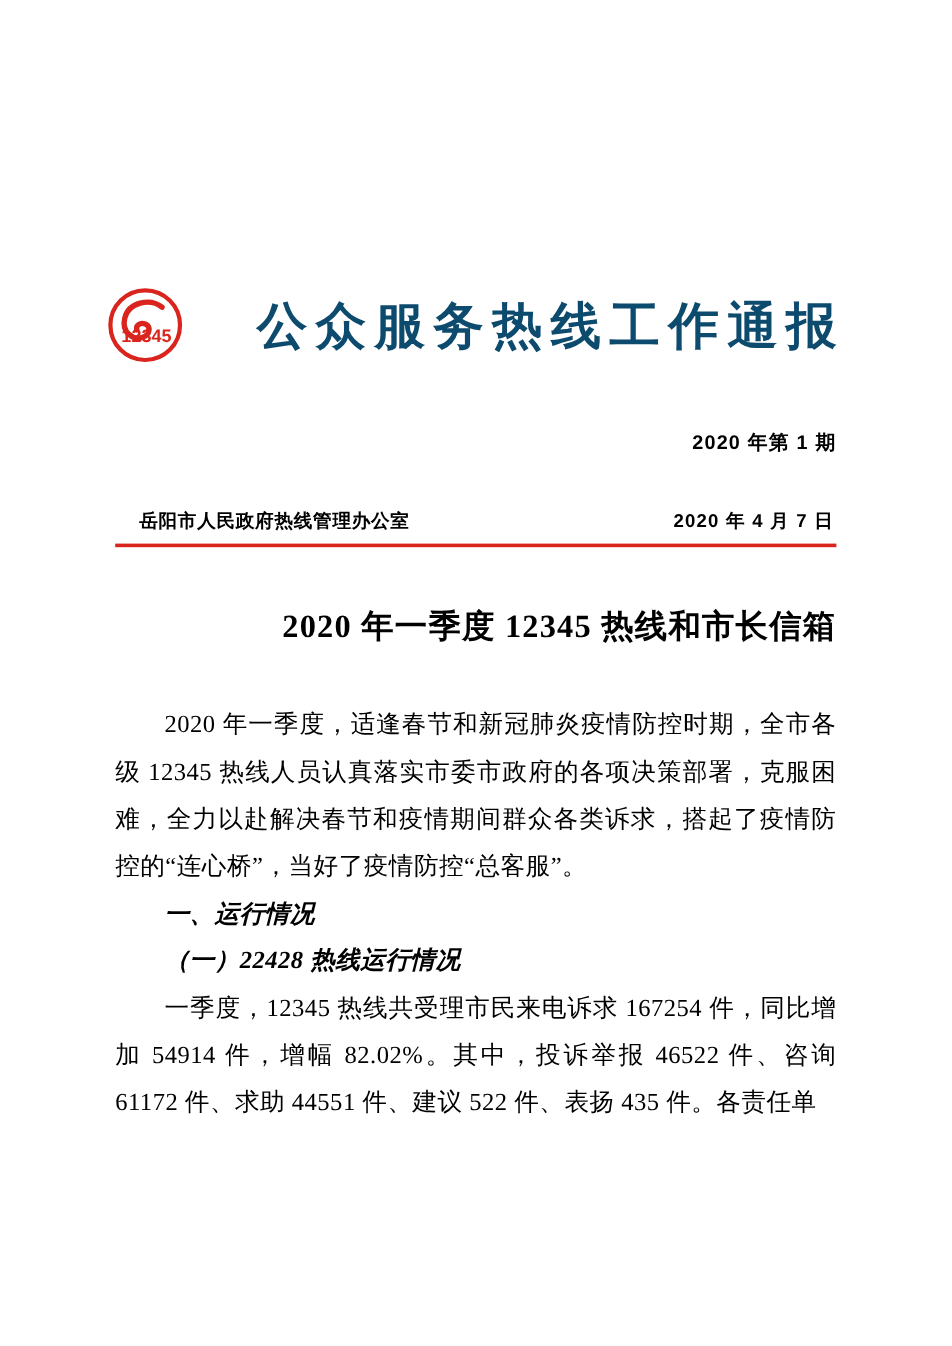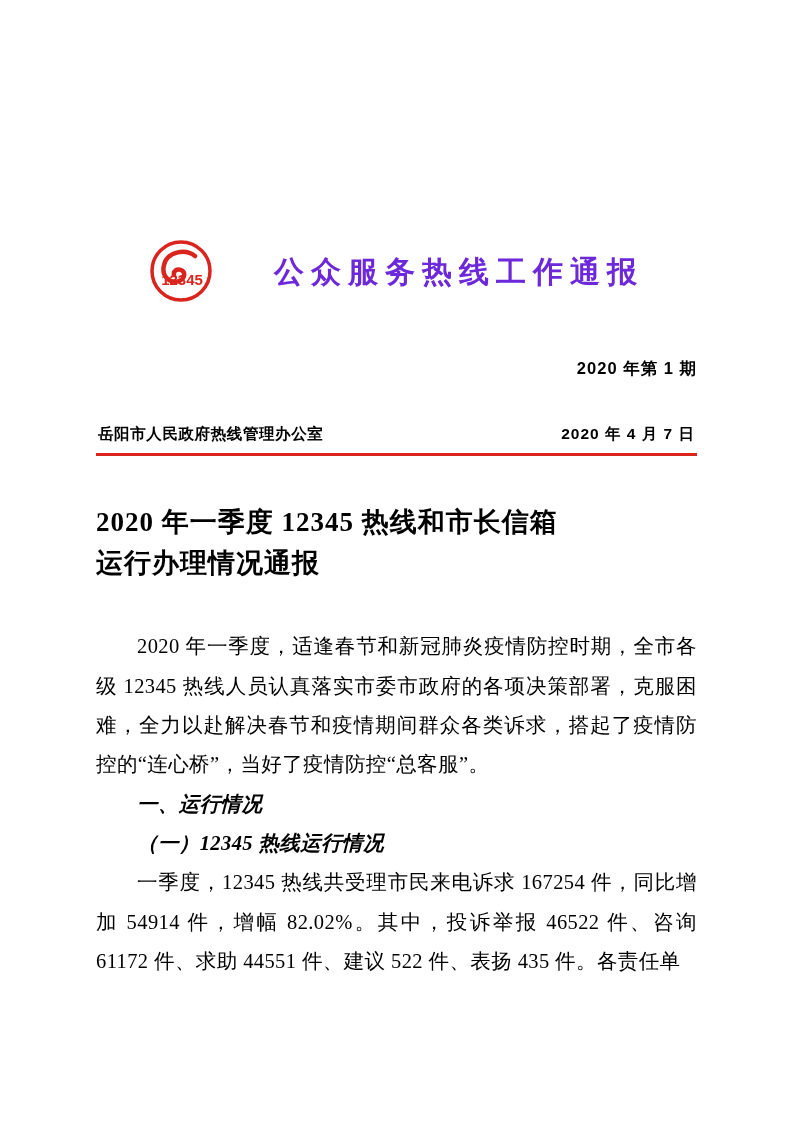--- a/index.html
+++ b/index.html
@@ -38,23 +38,23 @@
     width: 64px;
     height: 64px;
     flex: 0 0 64px;
     position: relative;
   }
   .logo svg { display: block; }
 
   .masthead-title {
     font-family: "Liberation Sans", "DejaVu Sans", sans-serif;
     font-weight: bold;
-    font-size: 30px;
+    font-size: 42px;
     letter-spacing: 7px;
-    color: #6d28d9;
+    color: #0c4a6e;
     white-space: nowrap;
     line-height: 1;
     padding-top: 2px;
     margin-left: 43px;
   }
 
   
   .issue-line {
     text-align: right;
     font-family: "Liberation Sans", "DejaVu Sans", sans-serif;
@@ -70,33 +70,34 @@
     display: flex;
     justify-content: space-between;
     align-items: flex-start;
     font-family: "Liberation Sans", "DejaVu Sans", sans-serif;
     font-size: 15.5px;
     font-weight: bold;
     color: #000;
     margin-top: 44px;
     padding: 0 2px 6px 2px;
     letter-spacing: 0.6px;
+    margin-left: 18px;
   }
   .meta-row .date { letter-spacing: 1px; }
 
   .red-rule {
     height: 2.5px;
     background: #d9251d;
     width: 100%;
     margin-top: 2px;
   }
 
   
   .doc-title {
-    text-align: left;
+    text-align: right;
     font-family: "Liberation Serif", "DejaVu Serif", serif;
     font-weight: bold;
     font-size: 27px;
     line-height: 1.55;
     margin-top: 46px;
     letter-spacing: 1px;
   }
   .doc-title .line { display: block; }
 
   
@@ -136,23 +137,22 @@
   <div class="issue-line">2020 年第 1 期</div>
 
   <div class="meta-row">
     <span class="org">岳阳市人民政府热线管理办公室</span>
     <span class="date">2020 年 4 月 7 日</span>
   </div>
   <div class="red-rule"></div>
 
   <div class="doc-title">
     <span class="line">2020 年一季度 12345 热线和市长信箱</span>
-    <span class="line">运行办理情况通报</span>
   </div>
 
   <div class="body-text">
     <p>2020 年一季度，适逢春节和新冠肺炎疫情防控时期，全市各级 12345 热线人员认真落实市委市政府的各项决策部署，克服困难，全力以赴解决春节和疫情期间群众各类诉求，搭起了疫情防控的“连心桥”，当好了疫情防控“总客服”。</p>
     <p class="heading">一、运行情况</p>
-    <p class="heading">（一）12345 热线运行情况</p>
+    <p class="heading">（一）22428 热线运行情况</p>
     <p>一季度，12345 热线共受理市民来电诉求 167254 件，同比增加 54914 件，增幅 82.02%。其中，投诉举报 46522 件、咨询 61172 件、求助 44551 件、建议 522 件、表扬 435 件。各责任单</p>
   </div>
 
 </div>
 
 </body></html>

